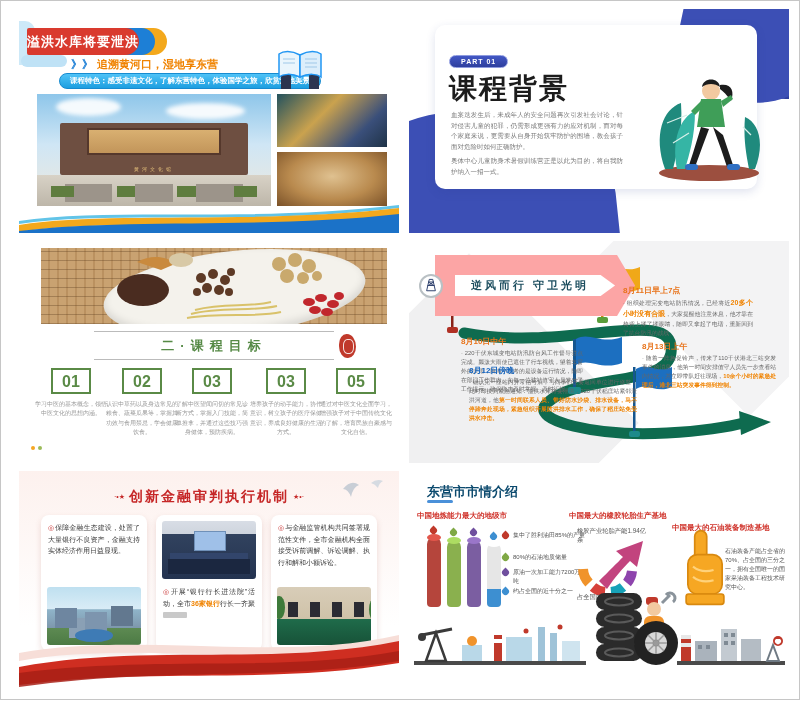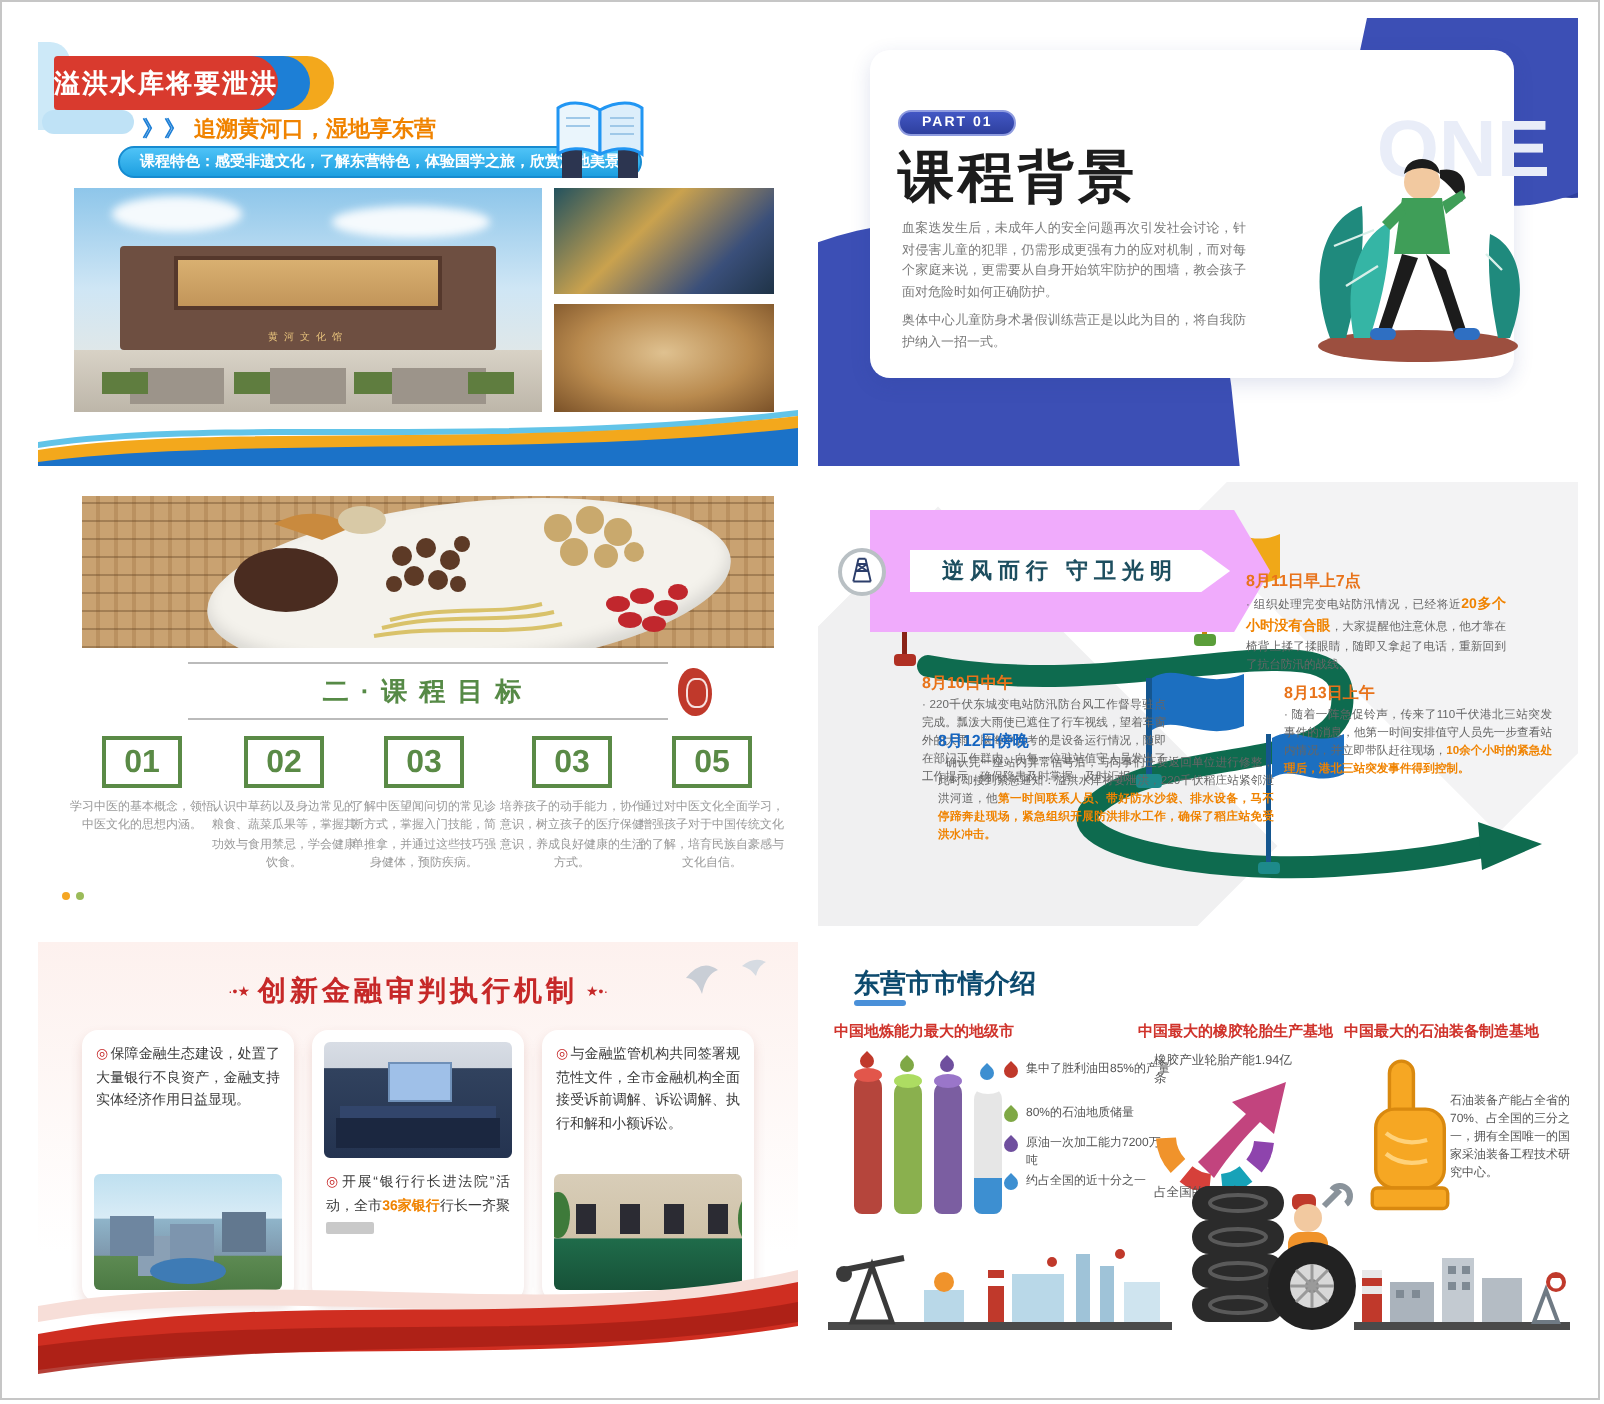--- a/index.html
+++ b/index.html
@@ -76,21 +76,21 @@
              color:#5a8a46; font-size:16px; font-weight:bold; text-align:center; line-height:23px; }
   .obj-text { position:absolute; top:159px; width:76px; font-size:6px; color:#999; line-height:1.55; text-align:center; }
   .s3-dot { position:absolute; top:205px; width:4px; height:4px; border-radius:50%; }
 
   
   .s4-bg1 { position:absolute; left:-60px; bottom:-80px; width:240px; height:240px; background:#f0f0f1; transform:rotate(45deg); }
   .s4-bg2 { position:absolute; right:-70px; top:-90px; width:220px; height:220px; background:#f3f3f4; transform:rotate(45deg); }
   .s4-header { position:absolute; left:10px; top:14px; display:flex; align-items:center; z-index:3; }
   .s4-hicon { width:24px; height:24px; border-radius:50%; background:#fff; border:2px solid #b9c0c4;
               display:flex; align-items:center; justify-content:center; margin-right:-8px; z-index:2; }
-  .s4-hbanner { position:relative; background:#f0abfc; clip-path:polygon(0 0,91% 0,100% 50%,91% 100%,0 100%); padding:20px; }
+  .s4-hbanner { position:relative; background:#fca5a5; clip-path:polygon(0 0,91% 0,100% 50%,91% 100%,0 100%); padding:20px; }
   .s4-hbanner-in { background:#fff; clip-path:polygon(0 0,91% 0,100% 50%,91% 100%,0 100%);
                    padding:3px 26px 3px 16px; font-size:11px; font-weight:bold; color:#1d4e5f; letter-spacing:3px; }
   .s4-road { position:absolute; inset:0; z-index:1; }
   .s4-flag { position:absolute; z-index:2; }
   .s4-ev { position:absolute; z-index:3; }
   .s4-time { font-size:8px; font-weight:bold; }
   .t-orange { color:#e8731a; } .t-blue { color:#1565c0; }
   .s4-body { font-size:5.8px; color:#666; line-height:1.55; text-align:justify; margin-top:2px; }
   .hl { color:#f08300; font-weight:bold; }
   .hl-big { font-size:7px; }
@@ -178,21 +178,20 @@
       <path d="M0,28 C100,15 250,26 380,11 L380,30 L0,30 Z" fill="#1b72c8"></path>
     </svg>
   </div>
 
   <div class="slide" id="s2">
     <div class="s2-blob-tr2"></div>
     <div class="s2-blob-tr"></div>
     <div class="s2-lightcirc"></div>
     <div class="s2-blob-bl"></div>
     <div class="s2-card"></div>
-    <div class="s2-watermark">ONE</div>
     <div class="s2-pill">PART 01</div>
     <div class="s2-title">课程背景</div>
     <div class="s2-p s2-p1">血案迭发生后，未成年人的安全问题再次引发社会讨论，针对侵害儿童的犯罪，仍需形成更强有力的应对机制，而对每个家庭来说，更需要从自身开始筑牢防护的围墙，教会孩子面对危险时如何正确防护。</div>
     <div class="s2-p s2-p2">奥体中心儿童防身术暑假训练营正是以此为目的，将自我防护纳入一招一式。</div>
     <svg class="s2-girl" width="132" height="118" viewBox="0 0 132 118">
       <ellipse cx="66" cy="108" rx="50" ry="8" fill="#9c4f3f"></ellipse>
       <path d="M22,104 C10,70 20,44 38,38 C40,66 34,88 30,104 Z" fill="#1f8a7d"></path>
       <path d="M34,104 C28,74 38,52 52,46 C52,72 46,90 42,104 Z" fill="#35b5a5"></path>
       <path d="M112,104 C122,78 116,58 102,52 C100,76 104,92 106,104 Z" fill="#1f8a7d"></path>
       <path d="M24,58 L44,50 M30,78 L46,68 M108,70 L100,62" stroke="#d8efe9" stroke-width="1.2"></path>
@@ -377,21 +376,21 @@
       <path d="M0,50 C140,32 260,50 380,28 L380,38 C260,58 140,44 0,64 Z" fill="#a81f15" opacity="0.85"></path>
     </svg>
   </div>
 
   <div class="slide" id="s6">
     <div class="s6-title">东营市市情介绍</div>
     <div class="s6-underline"></div>
 
     <div class="s6-head" style="left:8px;">中国地炼能力最大的地级市</div>
     <div class="s6-head" style="left:160px;">中国最大的橡胶轮胎生产基地</div>
-    <div class="s6-head" style="left:263px;">中国最大的石油装备制造基地</div>
+    <div class="s6-head" style="left:263px;margin-top:12px;">中国最大的石油装备制造基地</div>
 
     <div class="drop" style="left:21px;top:56px;background:#c0392b;"></div>
     <div class="drop" style="left:41px;top:58px;background:#7fa845;"></div>
     <div class="drop" style="left:61px;top:58px;background:#6f4f9e;"></div>
     <div class="drop" style="left:81px;top:62px;background:#3d8fd1;"></div>
     <div class="cyl" style="left:18px;top:66px;height:70px;background:#b5453c;"></div>
     <div class="cyl" style="left:38px;top:69px;height:67px;background:#8ab04e;"></div>
     <div class="cyl" style="left:58px;top:69px;height:67px;background:#7b5ea1;"></div>
     <div class="cyl" style="left:78px;top:72px;height:64px;background:#e6e6e6;"></div>
     <div style="position:absolute;left:78px;top:118px;width:14px;height:18px;border-radius:0 0 4px 4px;background:#3d8fd1;"></div>

